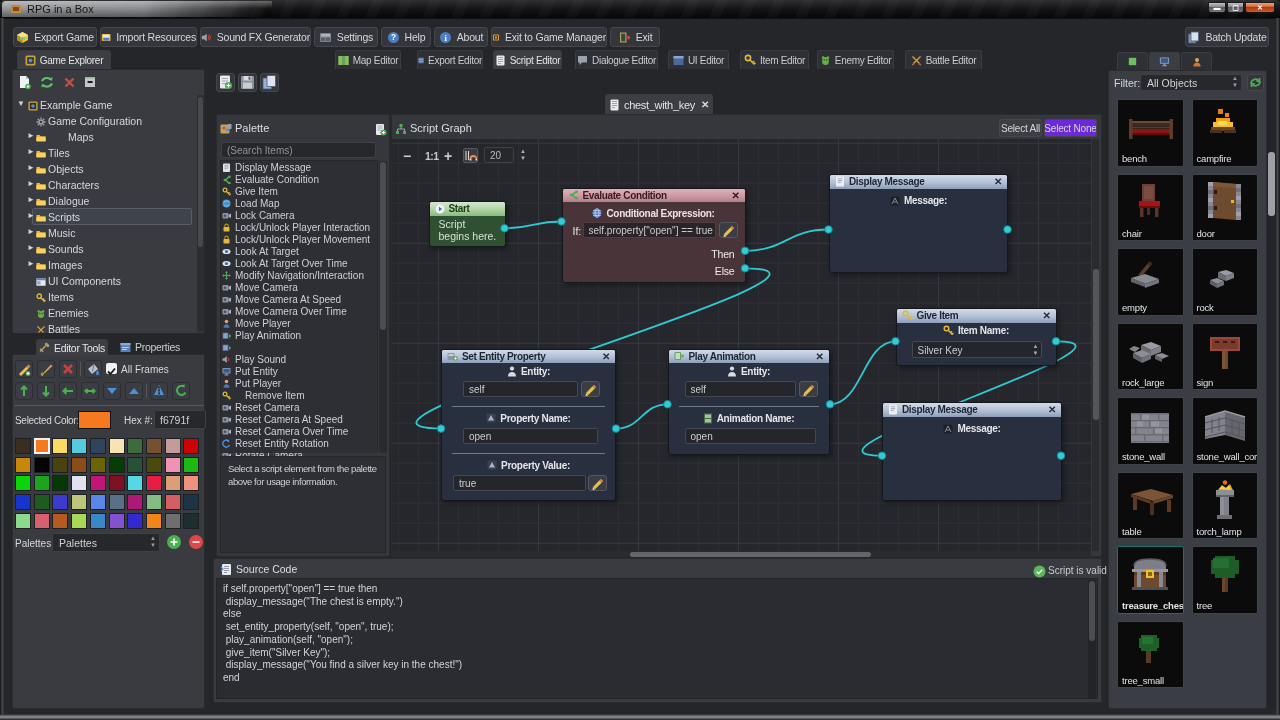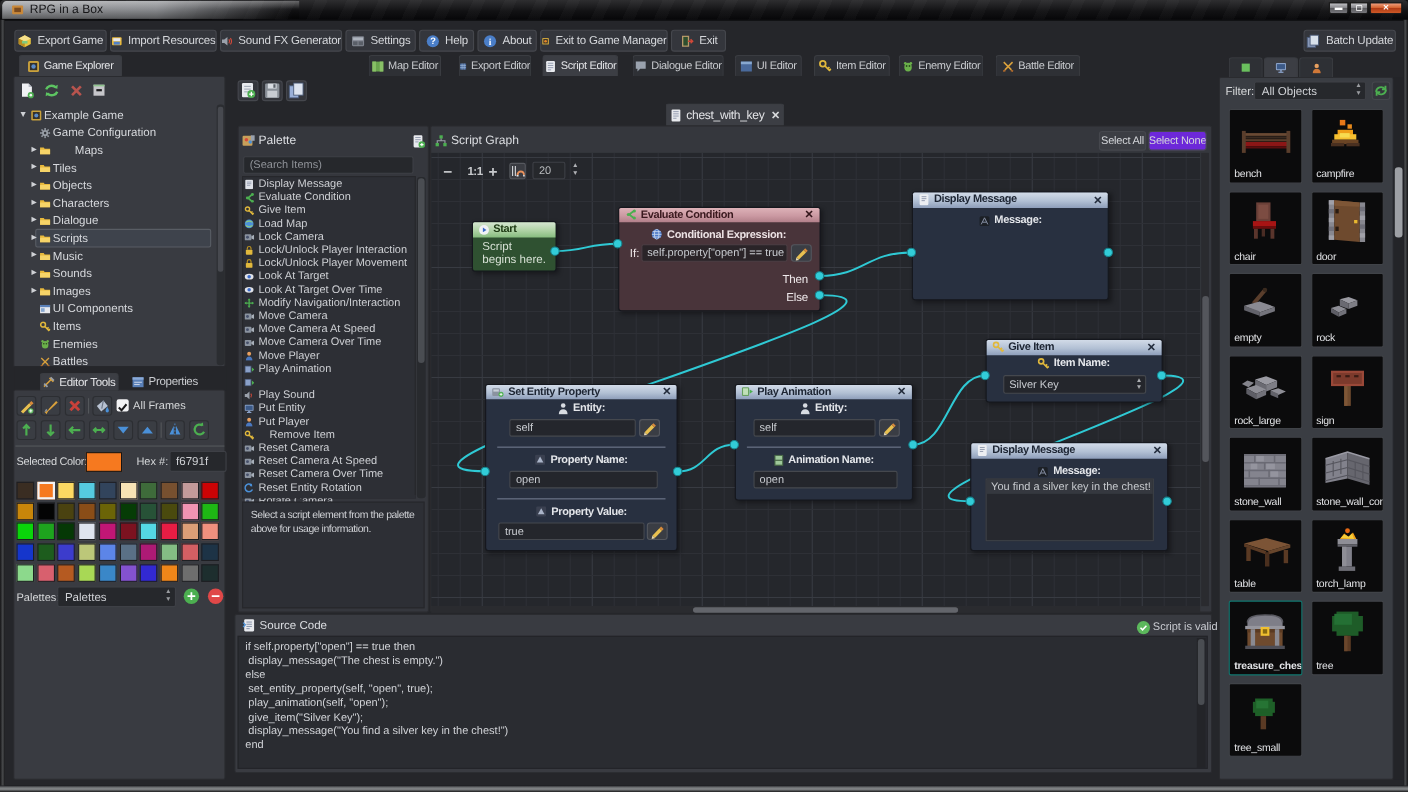--- a/index.html
+++ b/index.html
@@ -1079,24 +1079,20 @@
       <span>Display Message</span>
       <span class="x">✕</span>
     </div>
 <div style="position:absolute;left:0;right:0;top:20px;display:flex;gap:4px;align-items:center;justify-content:center;">
       <svg width="10" height="10" viewBox="0 0 10 10">
         <rect x="0.5" y="0.5" width="9" height="9" rx="1.5" fill="#1c2026"></rect>
         <path d="M2 8L5 2l3 6M3.2 6h3.6" stroke="#8a93a8" stroke-width="0.9" fill="none"></path>
       </svg>
       <span style="font-size:10px;letter-spacing:-0.3px;font-weight:bold;color:#e4e6ea;">Message:</span>
     </div>
-<div style="position:absolute;left:13px;top:32px;width:153px;height:57px;background:#26282e;border:1px solid #3e4148;">
-<div style="position:absolute;left:0;top:0;width:100%;height:13px;background:#35383f;"></div>
-<span style="position:absolute;left:4px;top:1px;font-size:10px;color:#c6c9cd;white-space:nowrap;">You find a silver key in the chest!</span>
-    </div>
 </div>
 <svg class="abs" style="left:392px;top:139px;" width="699" height="412" viewBox="0 0 699 412">
 <g transform="translate(-392,-139)" fill="#32ccd8" stroke="#17848e" stroke-width="1">
 <circle cx="504.5" cy="228.3" r="3.8"></circle>
 <circle cx="561.5" cy="221.5" r="3.8"></circle>
 <circle cx="745" cy="250.8" r="3.8"></circle>
 <circle cx="745" cy="268.3" r="3.8"></circle>
 <circle cx="828.5" cy="229.5" r="3.8"></circle>
 <circle cx="1007.5" cy="229.5" r="3.8"></circle>
 <circle cx="441" cy="428.6" r="3.8"></circle>

